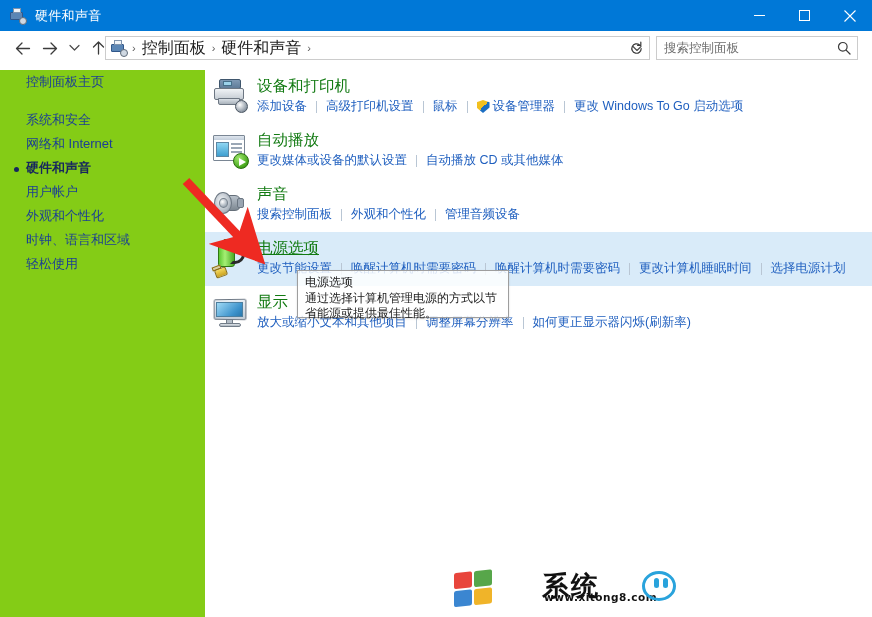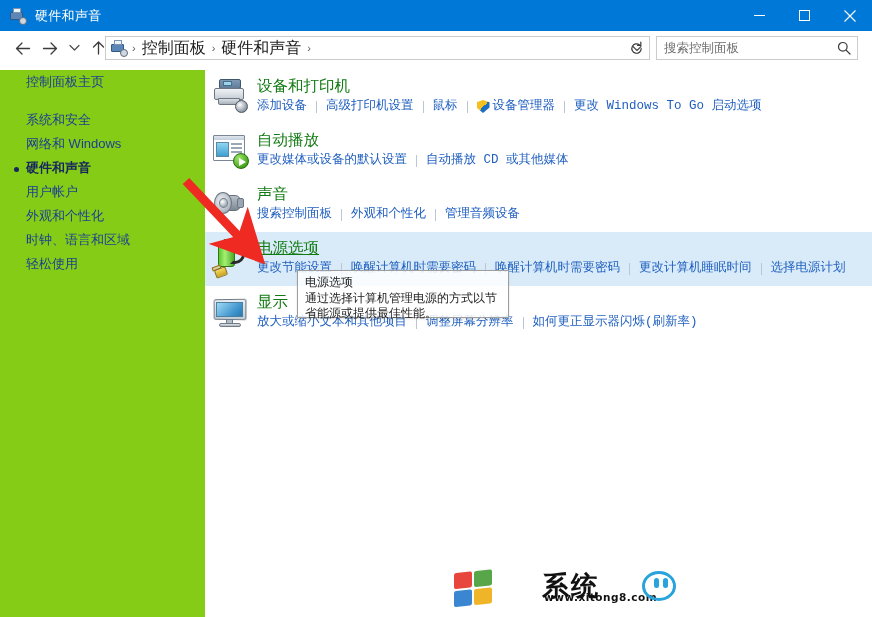--- a/index.html
+++ b/index.html
@@ -174,21 +174,21 @@
     line-height: 20px; white-space: nowrap;
     display: inline-block;
   }
   .cat.highlight .cat-title { text-decoration: underline; }
   .cat-links {
     margin-top: 2px;
     font-size: 12.5px; color: #1f5fbf;
     line-height: 17px; white-space: nowrap;
     display: flex; align-items: center; flex-wrap: nowrap;
   }
-  .cat-links .lk { color: #1f5fbf; font-family: Liberation Mono, monospace; }
+  .cat-links .lk { color: #1f5fbf; }
   .cat-links .lksep {
     display: inline-block; width: 1px; height: 12px;
     background: #b9c6d4; margin: 0 9px;
   }
   .shield {
     display: inline-block; width: 13px; height: 13px;
     margin-right: 3px; vertical-align: -2px;
     position: relative; flex: 0 0 auto;
   }
 
@@ -502,21 +502,21 @@
       <svg width="14" height="14" viewBox="0 0 14 14">
         <circle cx="5.8" cy="5.8" r="4.3" fill="none" stroke="#3b3b3b" stroke-width="1.2"></circle>
         <path d="M9.1 9.1 L13 13" stroke="#3b3b3b" stroke-width="1.3" stroke-linecap="round"></path>
       </svg>
     </div>
   </div>
 
   <div class="sidebar">
     <div class="side-link home">控制面板主页</div>
     <div class="side-link">系统和安全</div>
-    <div class="side-link">网络和 Windows</div>
+    <div class="side-link">网络和 Internet</div>
     <div class="side-link current">硬件和声音</div>
     <div class="side-link">用户帐户</div>
     <div class="side-link">外观和个性化</div>
     <div class="side-link">时钟、语言和区域</div>
     <div class="side-link">轻松使用</div>
   </div>
 
   <div class="content">
 
     <div class="cat">

